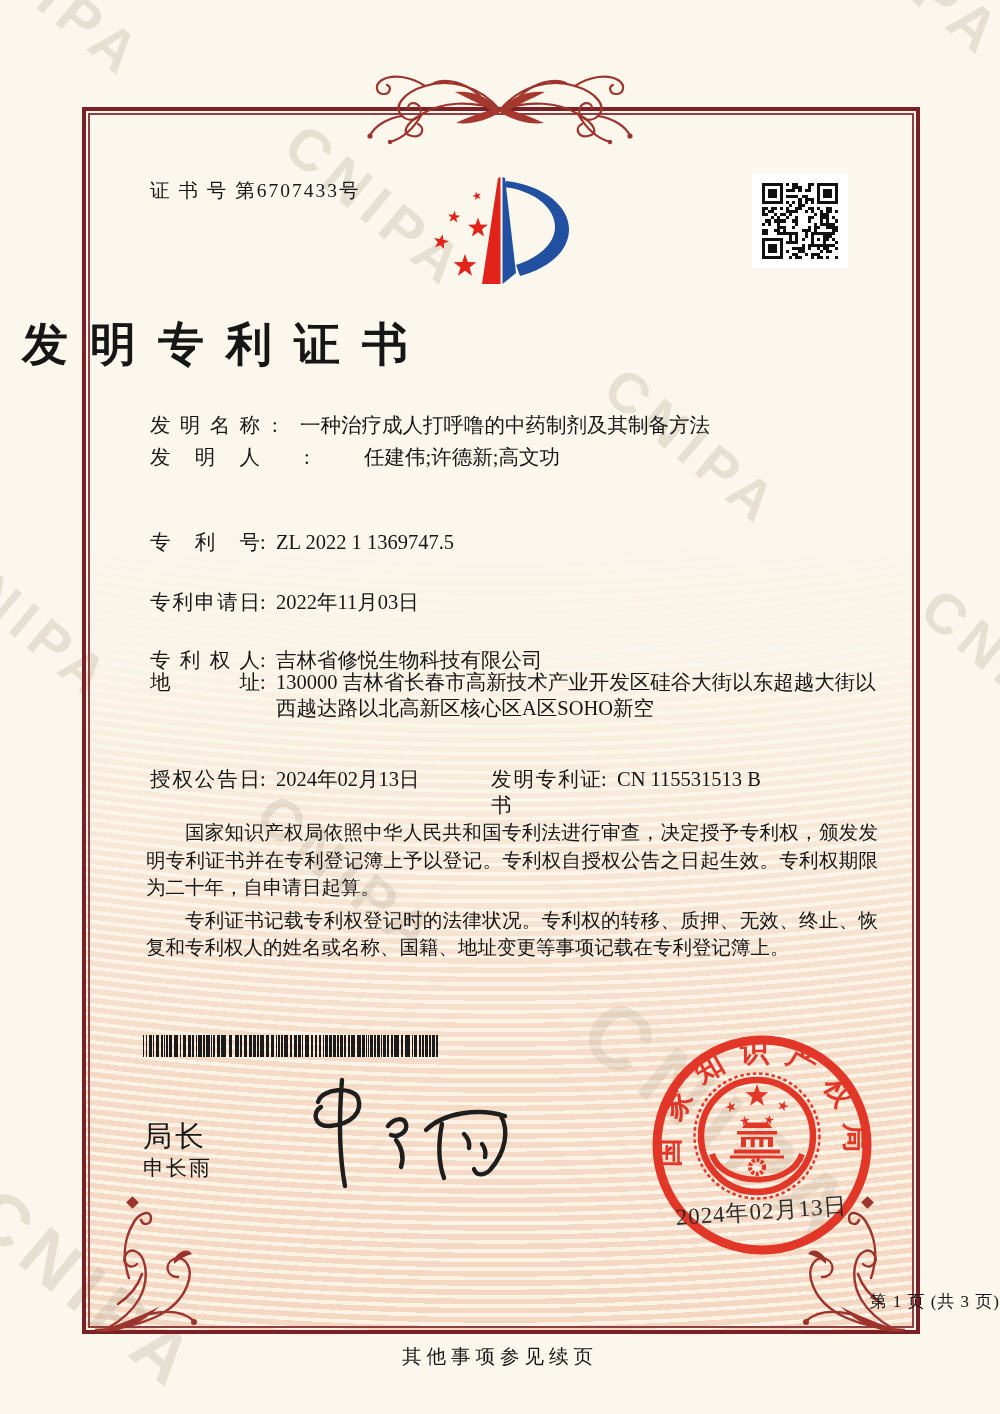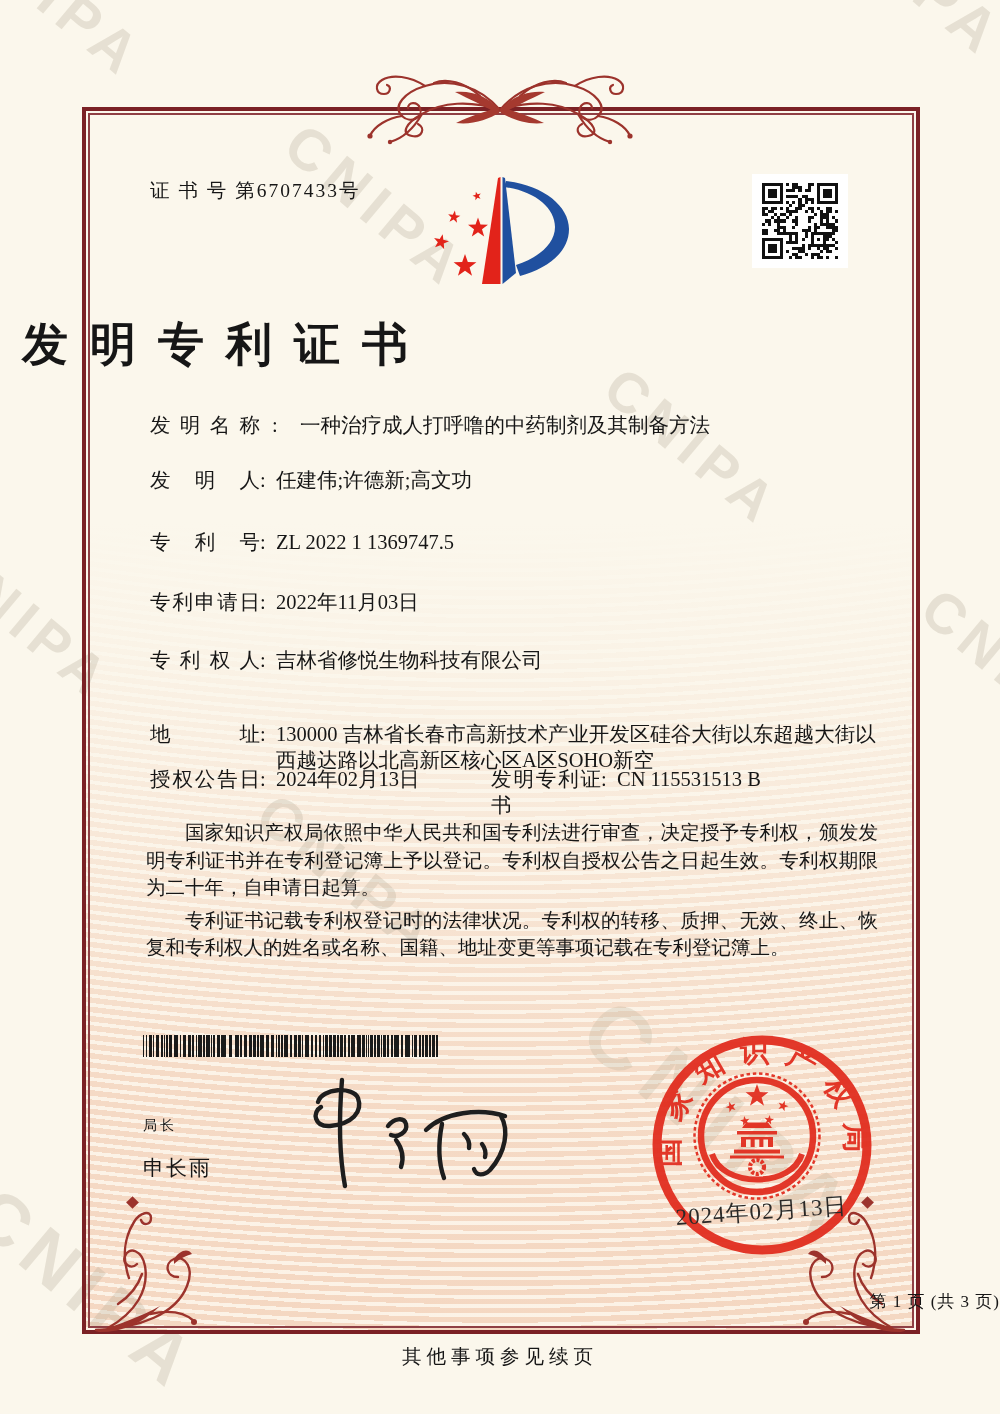--- a/index.html
+++ b/index.html
@@ -49,32 +49,32 @@
   .qrbox { position:absolute; left:752px; top:174px; width:96px; height:94px; background:#fff;
     z-index:4; display:flex; align-items:center; justify-content:center; }
   .title { position:absolute; left:0; width:100%; top:314px; text-align:left;
     font-size:46px; font-weight:700; letter-spacing:22px; text-indent:22px; z-index:4; }
   
   .row { position:absolute; left:150px; width:730px; font-size:20.5px; line-height:26px;
     display:flex; align-items:flex-start; z-index:4; }
   .lbl { flex:none; width:110px; text-align:justify; text-align-last:justify; }
   .colon { flex:none; width:16px; text-align:left; }
   .val { flex:1; }
-  .r1{top:412px;gap:12px;} .r2{top:467px;} .r3{top:529px;} .r4{top:589px;}
-  .r5{top:647px;} .r6{top:721px;} .r7{top:766px;}
+  .r1{top:412px;gap:12px;} .r2{top:444px;gap:44px;} .r3{top:529px;} .r4{top:589px;}
+  .r5{top:647px;} .r6{top:669px;} .r7{top:766px;}
   .val-date { flex:none; width:215px; }
   
   .body-text { position:absolute; left:146px; top:819px; width:732px; z-index:4;
     font-size:19.5px; line-height:27.5px; text-align:justify; }
   .body-text p { text-indent:2em; }
   .body-text p + p { margin-top:5px; }
   
   .barcode { position:absolute; left:143px; top:1035px; z-index:4; }
   .director-title { position:absolute; left:143px; top:1117px; z-index:4;
-    font-family:"Liberation Sans","DejaVu Sans",sans-serif; font-size:14px; letter-spacing:3px; }
+    font-family:"Liberation Sans","DejaVu Sans",sans-serif; font-size:29px; letter-spacing:3px; }
   .director-name { position:absolute; left:143px; top:1154px; z-index:4;
     font-family:"Liberation Sans","DejaVu Sans",sans-serif; font-size:21px; letter-spacing:2px; }
   .signature { position:absolute; left:292px; top:1074px; z-index:5; }
   .seal { position:absolute; left:650px; top:1033px; z-index:6; }
   .seal text { font-family:"Liberation Serif","DejaVu Serif",serif; }
   .pageinfo { position:absolute; left:0; width:100%; top:1290px; text-align:right;
     font-size:17px; letter-spacing:1px; z-index:4; }
   .footnote { position:absolute; left:0; width:100%; top:1343px; text-align:center;
     font-size:19.5px; letter-spacing:5px; z-index:4; }
   svg { display:block; }

